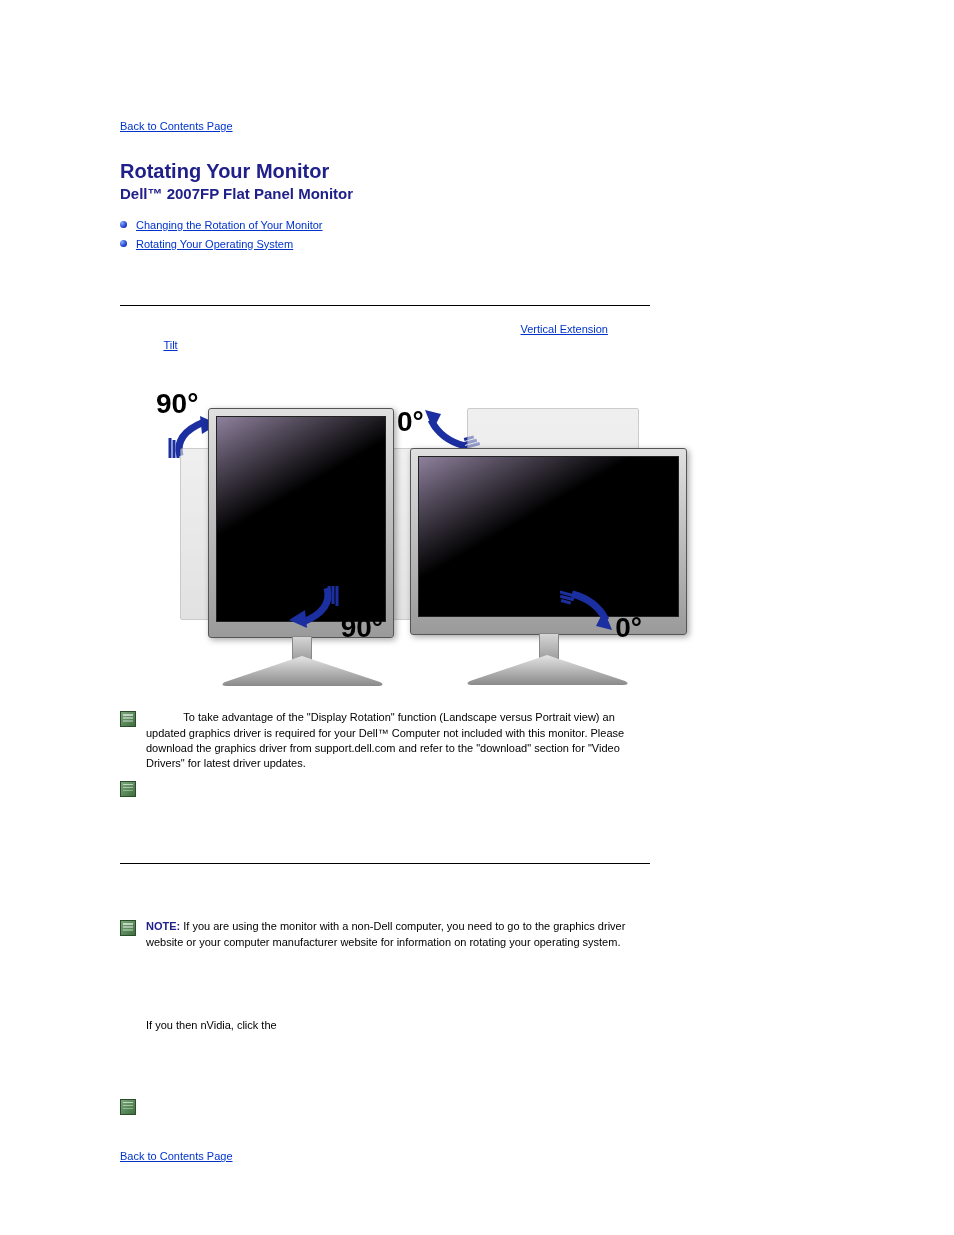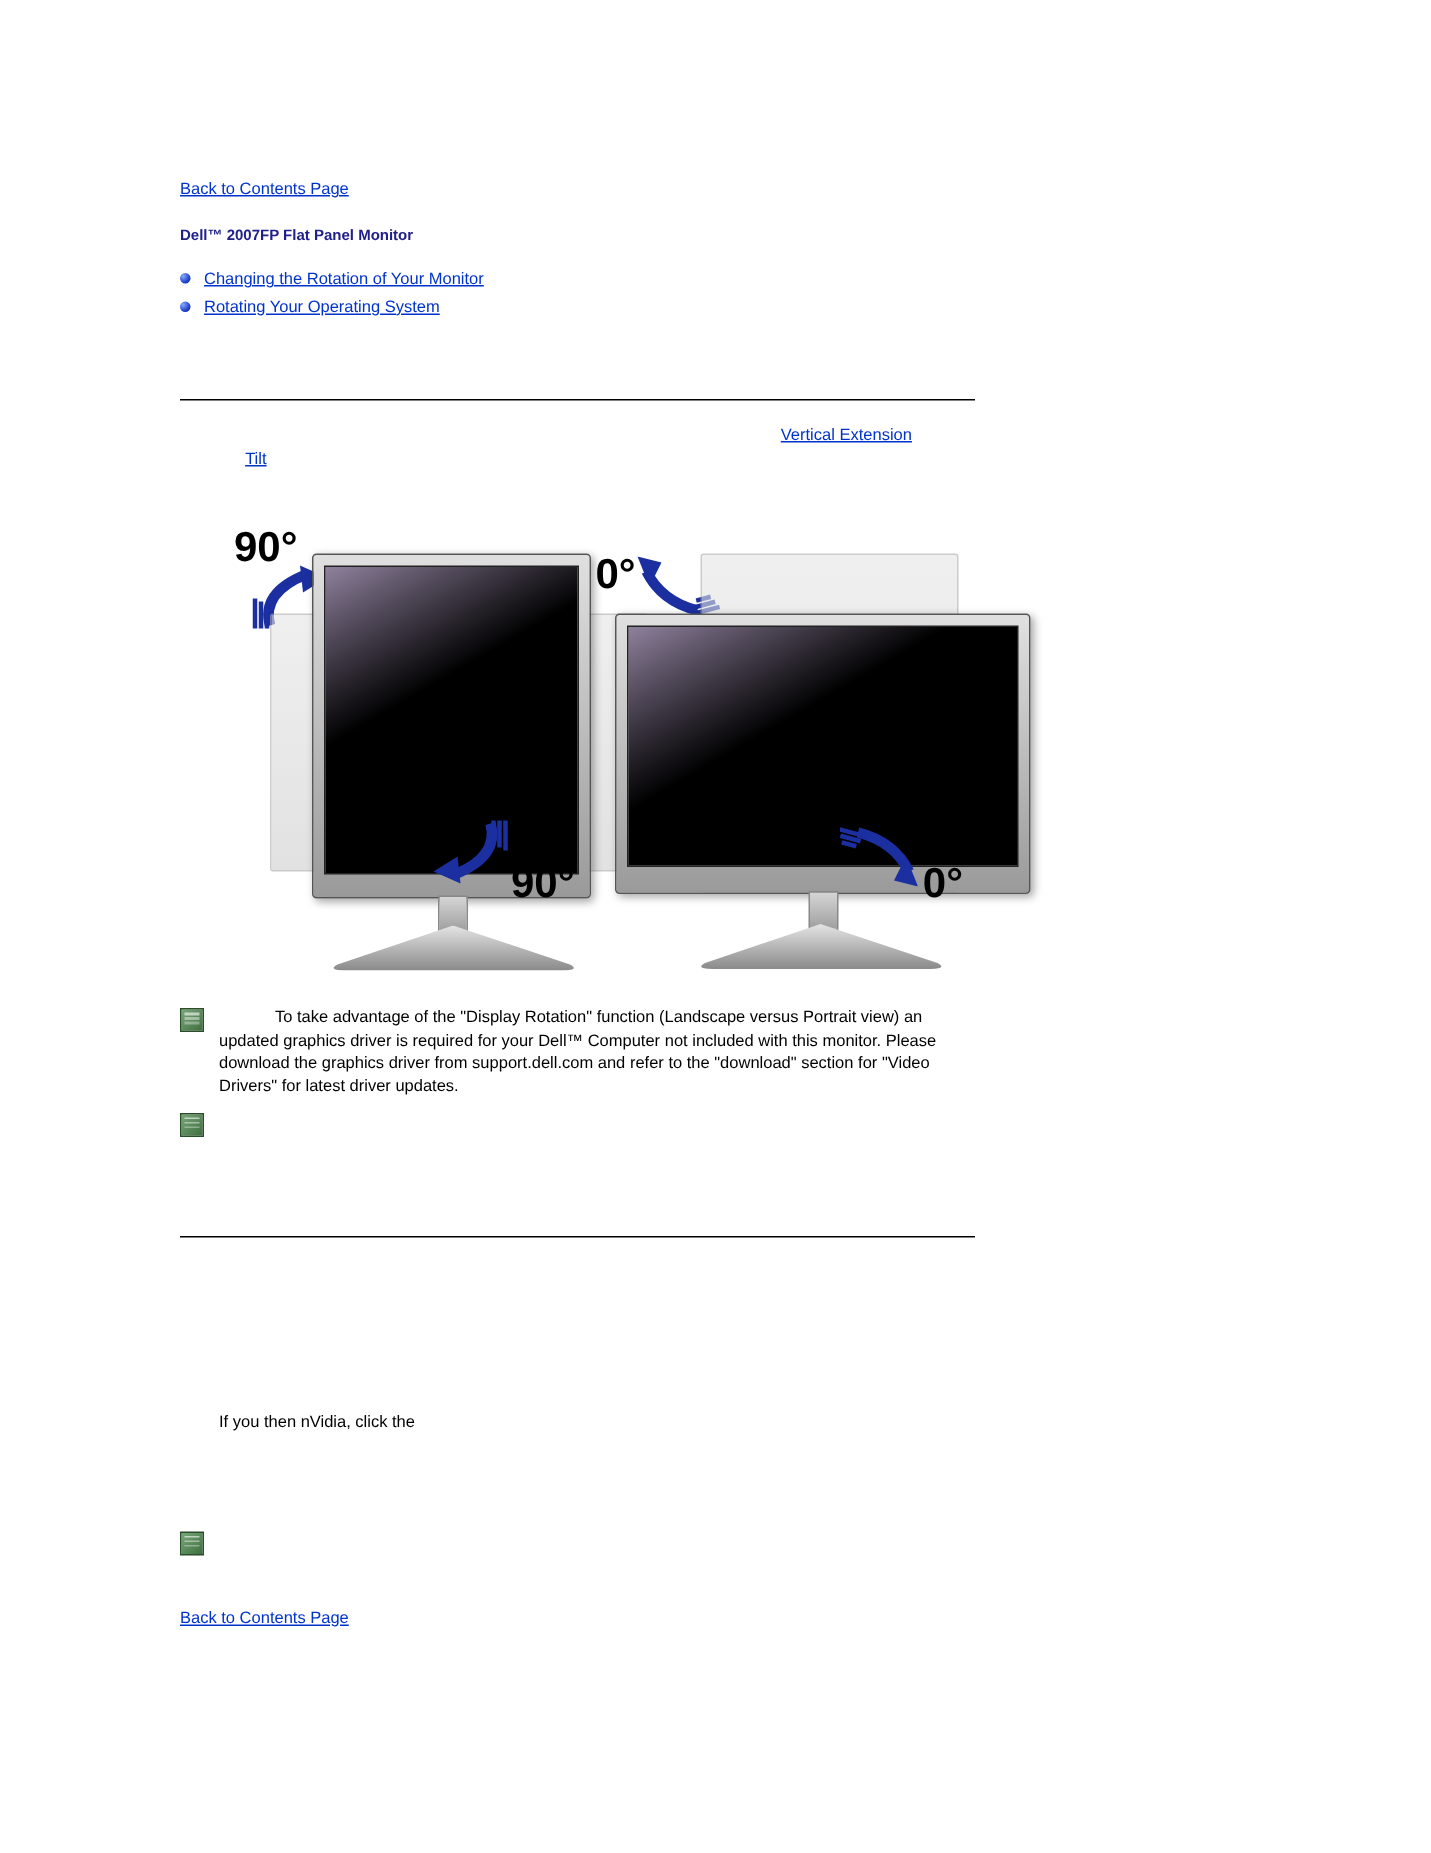--- a/index.html
+++ b/index.html
@@ -25,21 +25,21 @@
     h1.title {
       color: #20208a;
       font-size: 20px;
       font-weight: bold;
       margin: 8px 0 2px 0;
       font-family: Verdana, Arial, sans-serif;
     }
     .subtitle {
       color: #20208a;
       font-weight: bold;
-      font-size: 10px;
+      font-size: 15px;
       margin: 0 0 14px 0;
     }
     .bullets {
       list-style: none;
       padding: 0;
       margin: 0 0 20px 0;
     }
     .bullets li {
       position: relative;
       padding-left: 16px;
@@ -233,20 +233,21 @@
     .sub-lines { margin: 4px 0 4px 26px; color: #fff; font-size: 11px; line-height: 1.55; }
     .sub-lines .dark-text { color: #000; }
   </style>
 </head>
 <body>
 
 <div class="page">
 
   <a class="back-link" href="#">Back to Contents Page</a>
 
+  <h1 class="title">Rotating Your  Monitor</h1>
   <p class="subtitle">Dell™ 2007FP Flat Panel Monitor</p>
 
   <ul class="bullets">
     <li><a class="bullet-link" href="#">Changing the Rotation of Your Monitor</a></li>
     <li><a class="bullet-link" href="#">Rotating Your Operating System</a></li>
   </ul>
 
   <h2 class="section">Changing the Rotation of Your Monitor</h2>
 
   <p class="body-text">
@@ -324,20 +325,26 @@
     <div class="note-icon"></div>
     <div class="note-text">
       <span class="white"><b>NOTE: </b><span>When in "Portrait View Mode", you may experience performance degradation in graphic-intensive applications (3D Gaming etc.)</span></span>
     </div>
   </div>
 
   <h2 class="section">Rotating Your Operating System</h2>
 
   <p class="body-text">After you have rotated your monitor, you need to complete the procedure below to rotate your operating system.</p>
 
+  <div class="note-row">
+    <div class="note-icon"></div>
+    <div class="note-text">
+      <span class="blue-bold">NOTE:</span><span class="dark-text"> If you are using the monitor with a non-Dell computer,  you need to go to the graphics driver website or your computer manufacturer website for information on rotating your operating system.</span>
+    </div>
+  </div>
 
   <ol class="steps">
     <li>Right-click on the desktop and click Properties.</li>
     <li>Select the Settings tab and click Advanced.</li>
     <li>If you have ATI, select the Rotation tab and set the preferred rotation.</li>
   </ol>
   <div class="sub-lines">
     <span class="dark-text">If you then nVidia, click the </span><span>nVidia tab, in the left-hand column select NVRotate, and then select the preferred rotation.</span>
   </div>
   <div class="sub-lines">If you have Intel, select the Intel graphics tab, click Graphic Properties, select the Rotation tab, and then set the preferred rotation.</div>

